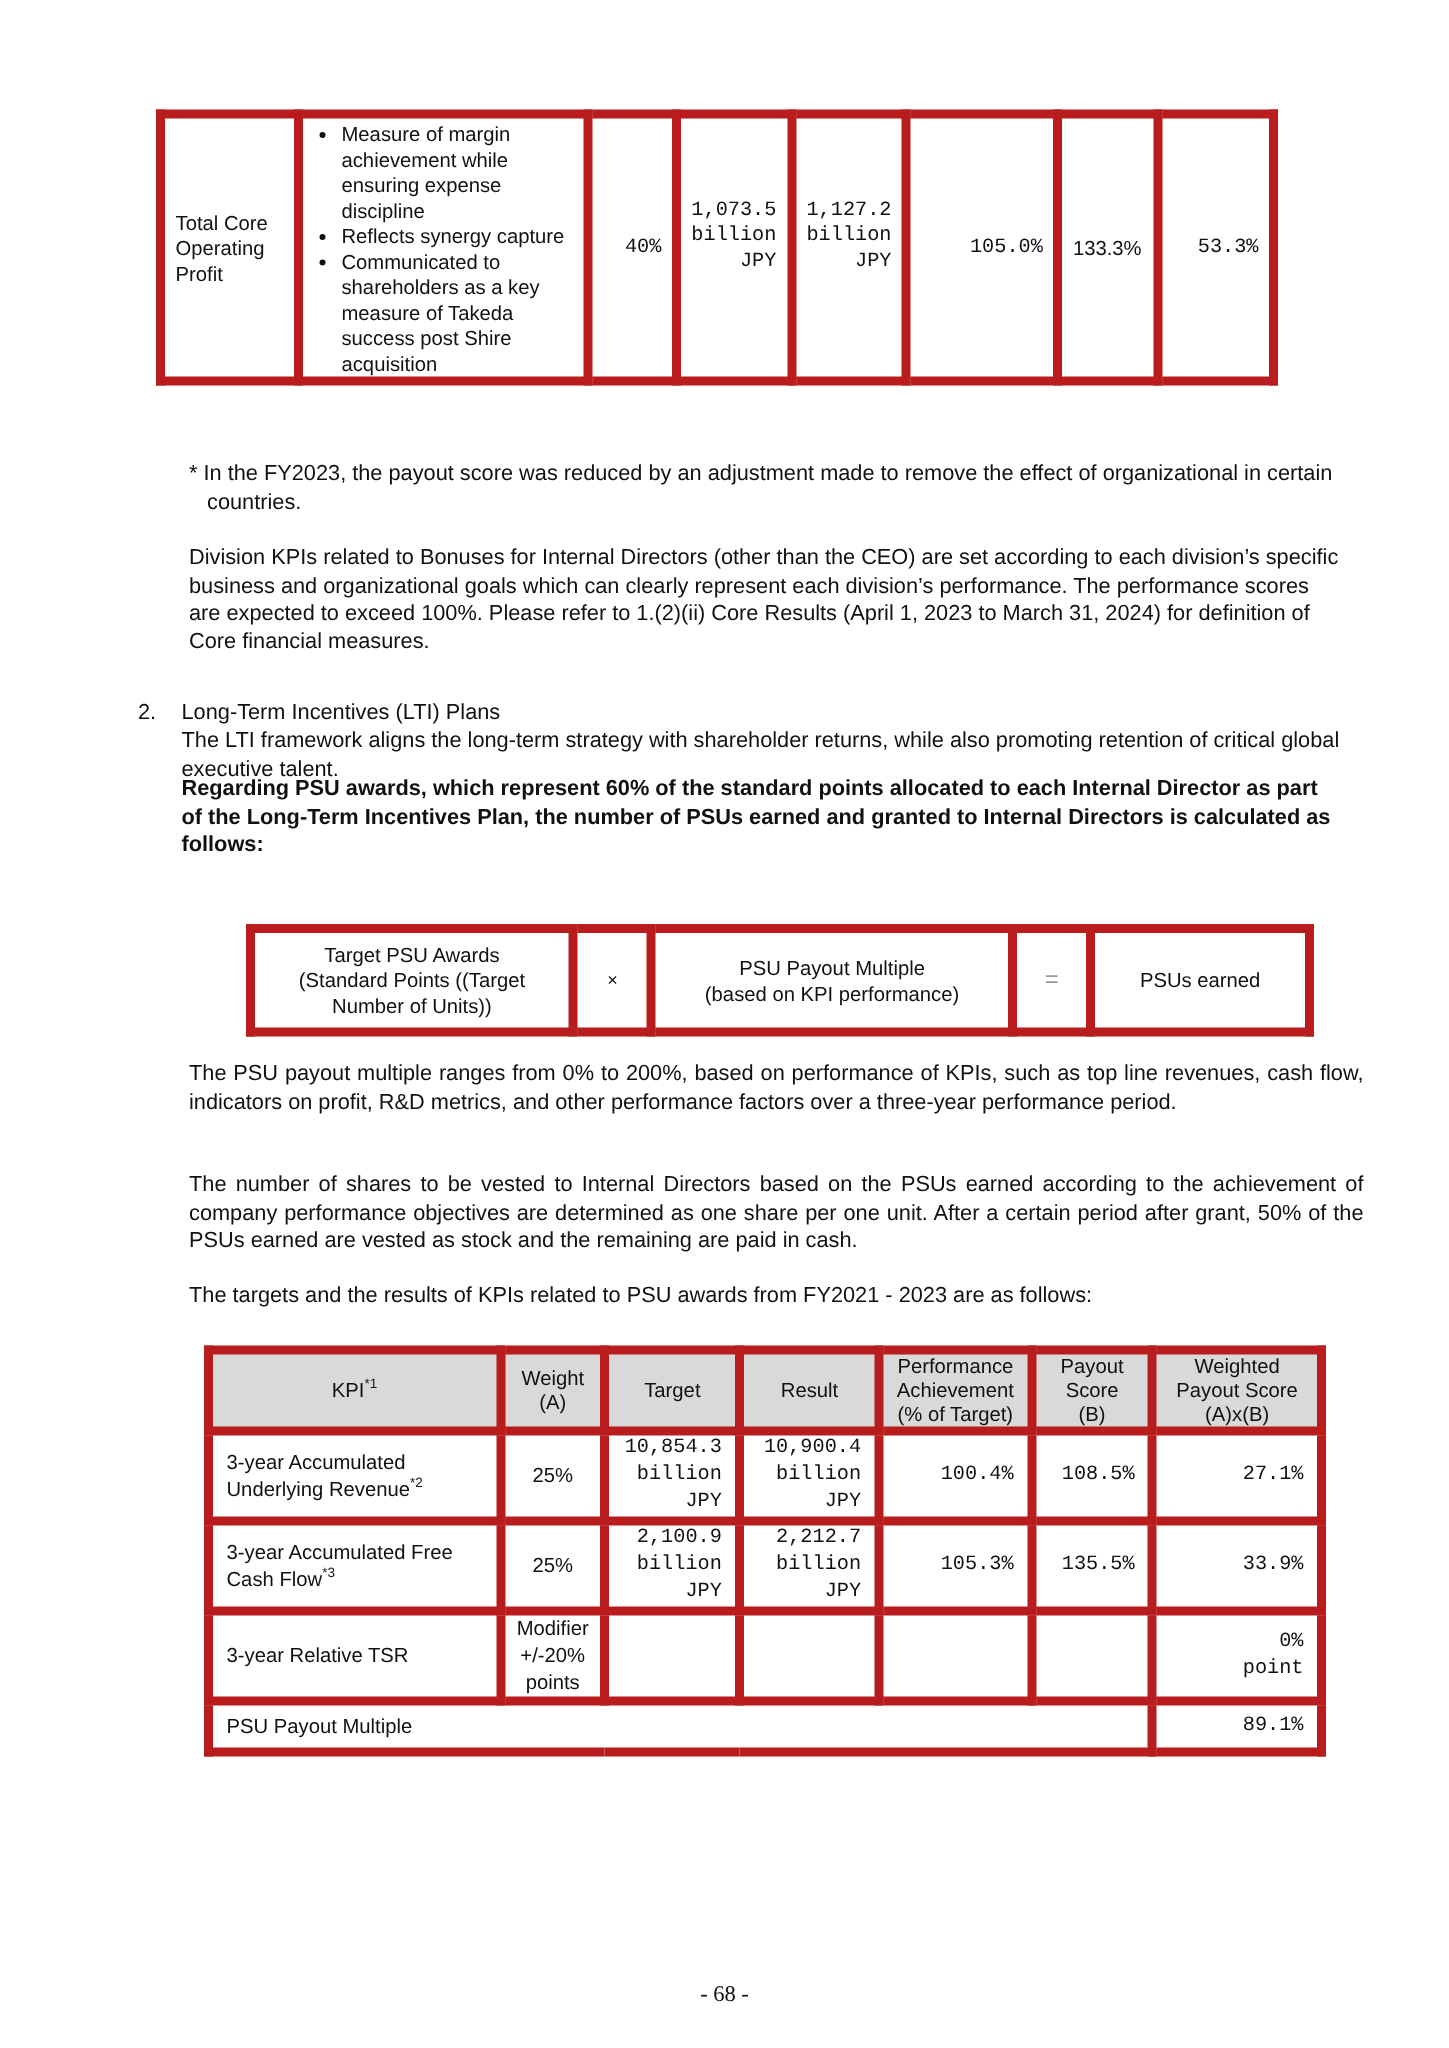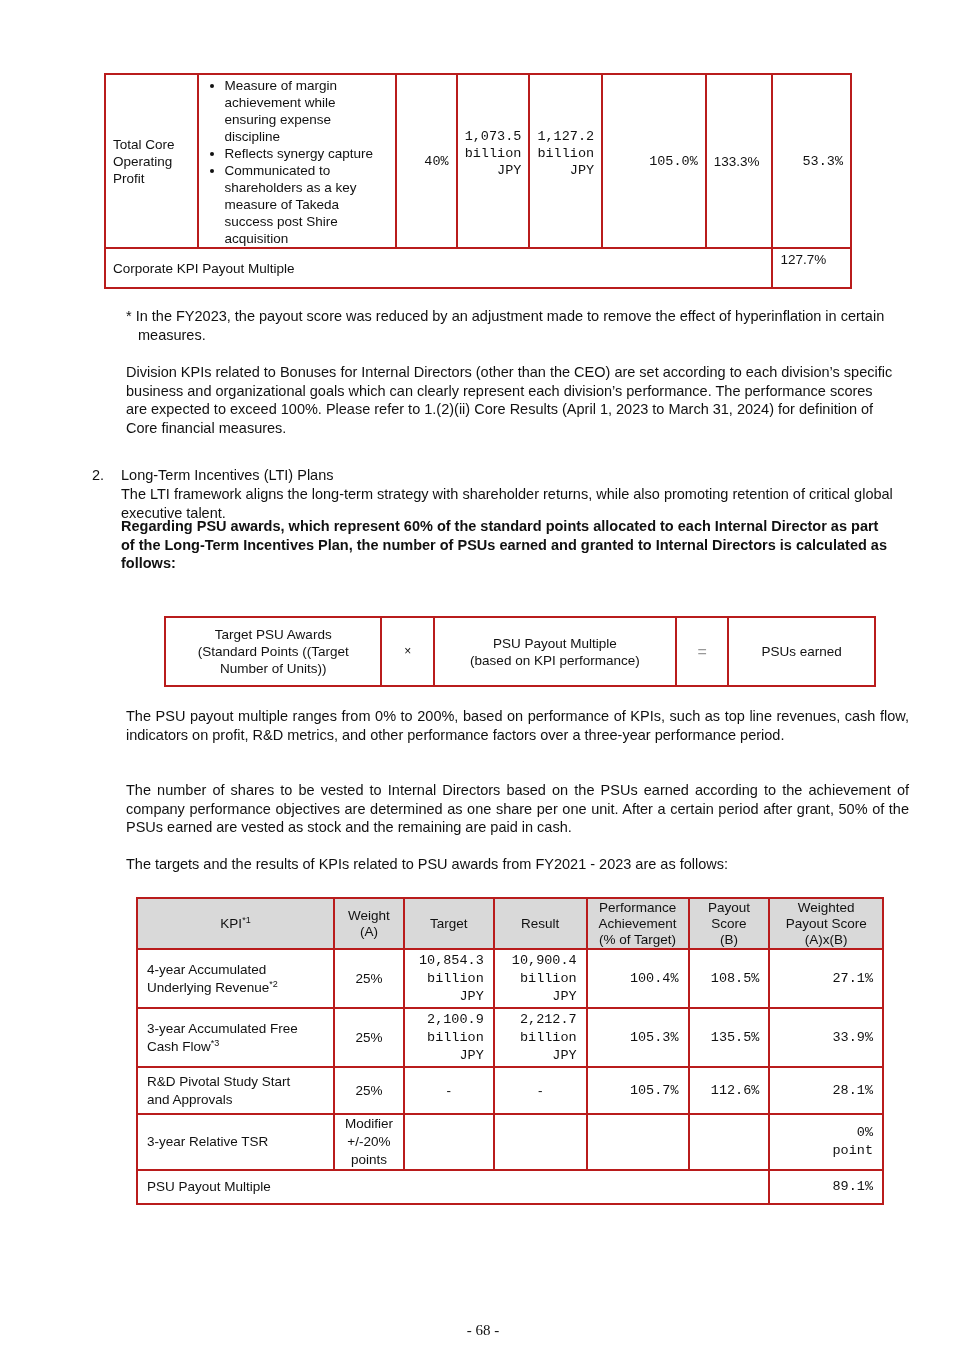--- a/index.html
+++ b/index.html
@@ -1,20 +1,20 @@
 <!DOCTYPE html>
 <html><head>
 <meta charset="utf-8">
 <style>
   html, body { margin: 0; padding: 0; background: #ffffff; }
   body { width: 966px; height: 1365px; position: relative; overflow: hidden;
          font-family: "Liberation Sans", sans-serif; color: #111; font-size: 14.5px; }
   .abs { position: absolute; }
   table { border-collapse: collapse; }
-  td, th { border: 2px solid #b91c1c; font-weight: normal; padding: 0 8px; vertical-align: middle; }
+  td, th { border: 6px solid #b91c1c; font-weight: normal; padding: 0 8px; vertical-align: middle; }
   .t1 { left: 104px; top: 73px; width: 748px; font-size: 13.5px; line-height: 17px; }
   .t1 td { padding: 0 7px; }
   .r { text-align: right; font-family: Liberation Mono, monospace; }
   .c { text-align: center; }
   ul.bl { margin: 0; padding: 0 0 0 19px; }
   ul.bl li { margin: 0; padding: 0; }
   p.para { margin: 0; line-height: 18.5px; }
   .just { text-align: justify; }
   .formula { left: 164px; top: 616px; width: 712px; height: 69px; font-size: 13.5px; line-height: 17px; }
   .formula td { text-align: center; padding: 0 6px; }
@@ -56,28 +56,24 @@
     </td>
     <td class="r" style="vertical-align:top;padding-top:53px">
       <div>1,127.2</div>
       <div>billion</div>
       <div>JPY</div>
     </td>
     <td class="r">105.0%</td>
     <td>133.3%</td>
     <td class="r">53.3%</td>
   </tr>
-  <tr style="height:40px">
-    <td colspan="7">Corporate KPI Payout Multiple</td>
-    <td style="vertical-align:top;padding-top:2px">127.7%</td>
-  </tr>
 </tbody>
   </table>
 
-<p class="abs para" style="left:126px; top:307px; width:785px; text-indent:0; padding-left:12px; text-indent:-12px;">* In the FY2023, the payout score was reduced by an adjustment made to remove the effect of hyperinflation in certain measures.</p>
+<p class="abs para" style="left:126px; top:307px; width:785px; text-indent:0; padding-left:12px; text-indent:-12px;">* In the FY2023, the payout score was reduced by an adjustment made to remove the effect of organizational in certain countries.</p>
 
 <p class="abs para" style="left:126px; top:363px; width:770px;">Division KPIs related to Bonuses for Internal Directors (other than the CEO) are set according to each division’s specific business and organizational goals which can clearly represent each division’s performance. The performance scores are expected to exceed 100%. Please refer to 1.(2)(ii) Core Results (April 1, 2023 to March 31, 2024) for definition of Core financial measures.</p>
 
 <div class="abs" style="left:92px; top:466px; line-height:18.5px;">2.</div>
 <div class="abs" style="left:121px; top:466px; line-height:18.5px;">Long-Term Incentives (LTI) Plans</div>
 <p class="abs para" style="left:121px; top:485px; width:775px;">The LTI framework aligns the long-term strategy with shareholder returns, while also promoting retention of critical global executive talent.</p>
 <p class="abs para" style="left:121px; top:517px; width:775px;font-weight:bold;">Regarding PSU awards, which represent 60% of the standard points allocated to each Internal Director as part of the Long-Term Incentives Plan, the number of PSUs earned and granted to Internal Directors is calculated as follows:</p>
 
 <table class="abs formula">
   <colgroup>
@@ -140,21 +136,21 @@
     </th>
     <th>
       <div>Weighted</div>
       <div>Payout Score</div>
       <div>(A)x(B)</div>
     </th>
   </tr>
 
   <tr style="height:59px">
     <td>
-      <div>4-year Accumulated</div>
+      <div>3-year Accumulated</div>
       <div><span>Underlying Revenue</span><span class="sup">*2</span></div>
     </td>
     <td class="c">25%</td>
     <td class="r">
       <div>10,854.3</div>
       <div>billion</div>
       <div>JPY</div>
     </td>
     <td class="r">
       <div>10,900.4</div>
@@ -181,32 +177,20 @@
     <td class="r">
       <div>2,212.7</div>
       <div>billion</div>
       <div>JPY</div>
     </td>
     <td class="r">105.3%</td>
     <td class="r">135.5%</td>
     <td class="r">33.9%</td>
   </tr>
 
-  <tr style="height:47px">
-    <td>
-      <div>R&amp;D Pivotal Study Start</div>
-      <div>and Approvals</div>
-    </td>
-    <td class="c">25%</td>
-    <td class="c">-</td>
-    <td class="c">-</td>
-    <td class="r">105.7%</td>
-    <td class="r">112.6%</td>
-    <td class="r">28.1%</td>
-  </tr>
 
   <tr style="height:56px">
     <td>3-year Relative TSR</td>
     <td class="c" style="padding:0 2px">
       <div>Modifier</div>
       <div>+/-20%</div>
       <div>points</div>
     </td>
     <td></td>
     <td></td>

